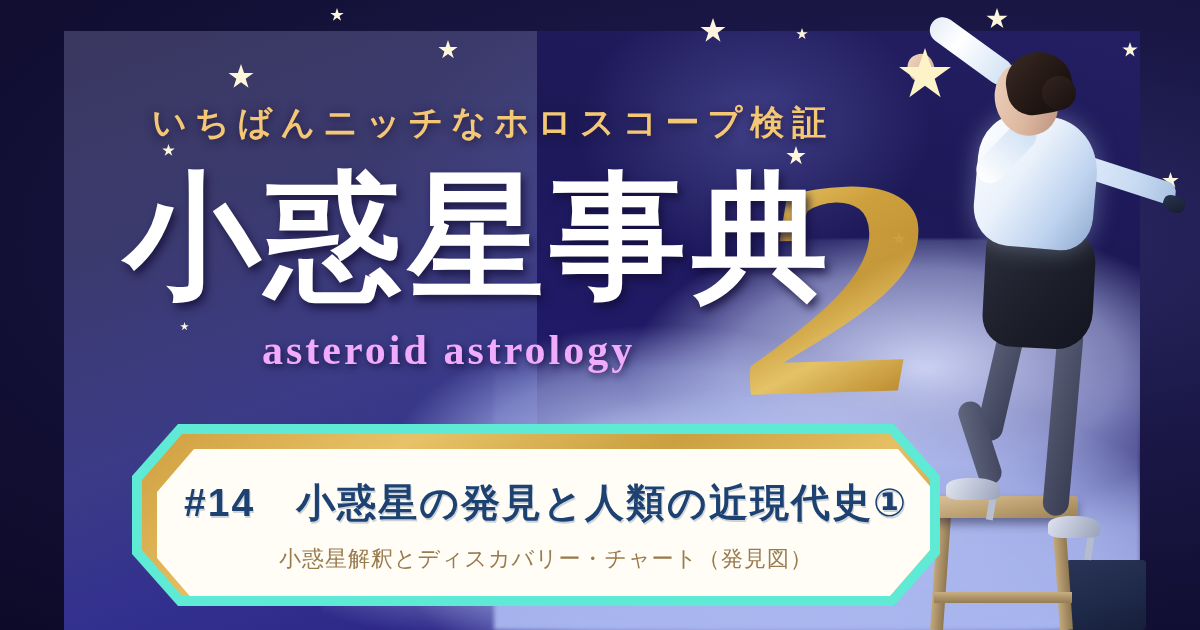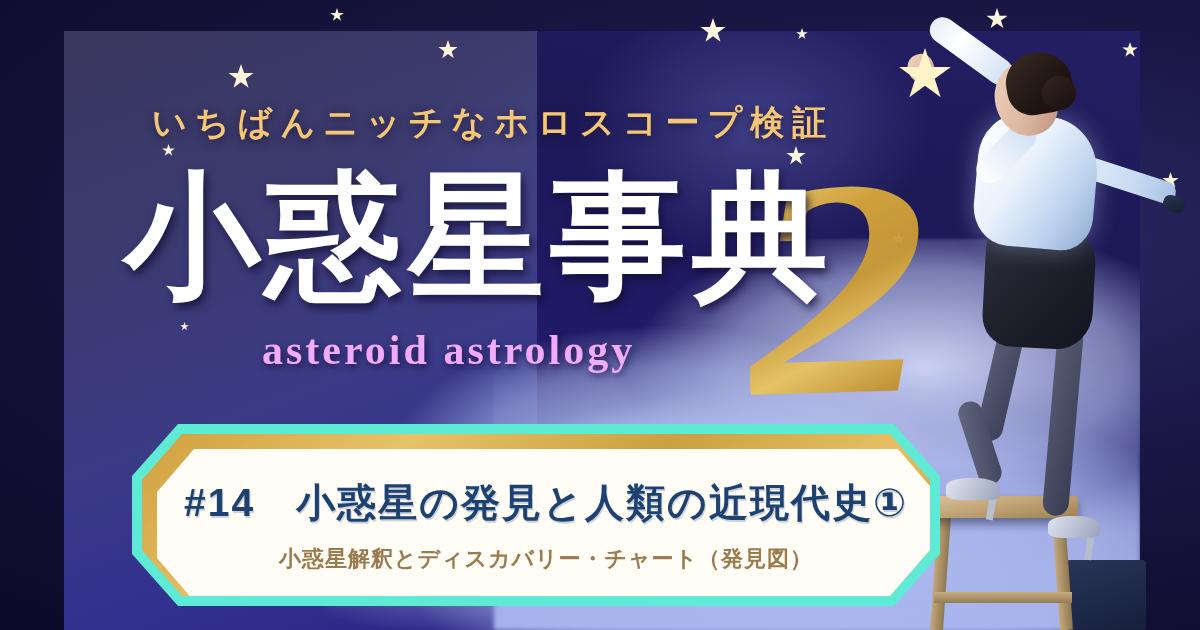--- a/index.html
+++ b/index.html
@@ -160,21 +160,21 @@
     position:absolute;left:15px;top:15px;width:778px;height:152px;
     clip-path:polygon(37px 0,741px 0,778px 43px,778px 109px,741px 152px,37px 152px,0 109px,0 43px);
     background:#fffdf6;
     display:flex;flex-direction:column;align-items:center;justify-content:center;gap:14px;
   }
   .banner-title{
     color:#1d4272;font-size:39px;font-weight:800;letter-spacing:2px;white-space:nowrap;
     text-shadow:1px 2px 0 rgba(29,66,114,.22);
   }
   .banner-sub{
-    color:#9a7b4e;font-size:22px;font-weight:700;letter-spacing:1px;white-space:nowrap;
+    color:#9a7b4e;font-size:22px;font-weight:400;letter-spacing:1px;white-space:nowrap;
   }
 </style>
 </head>
 <body>
 
 <div class="stage">
 
   <div class="outer-bg"></div>
 
   <div class="photo">

